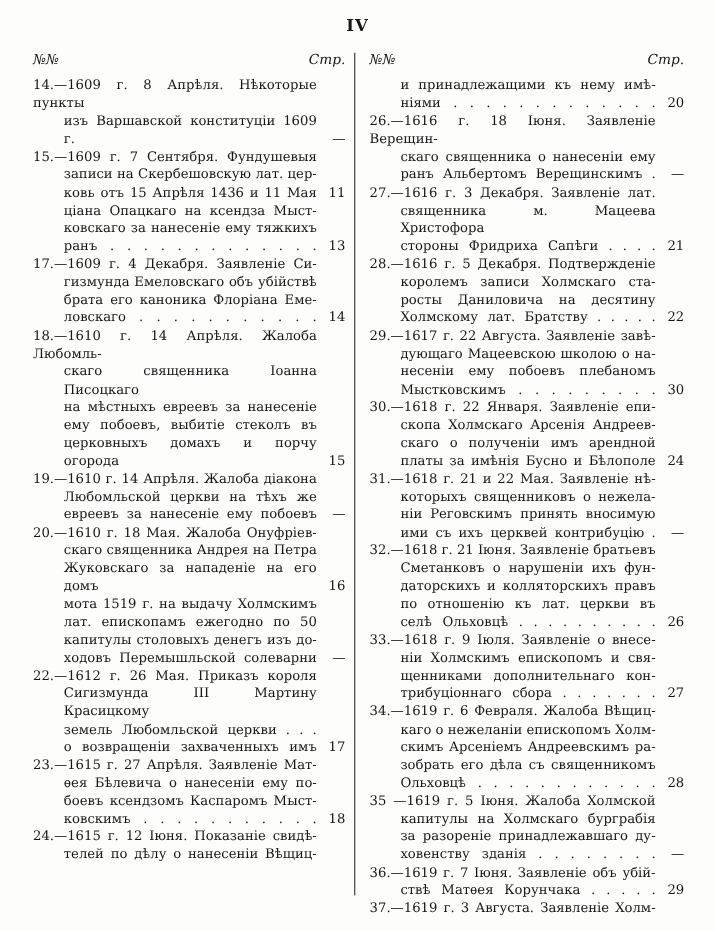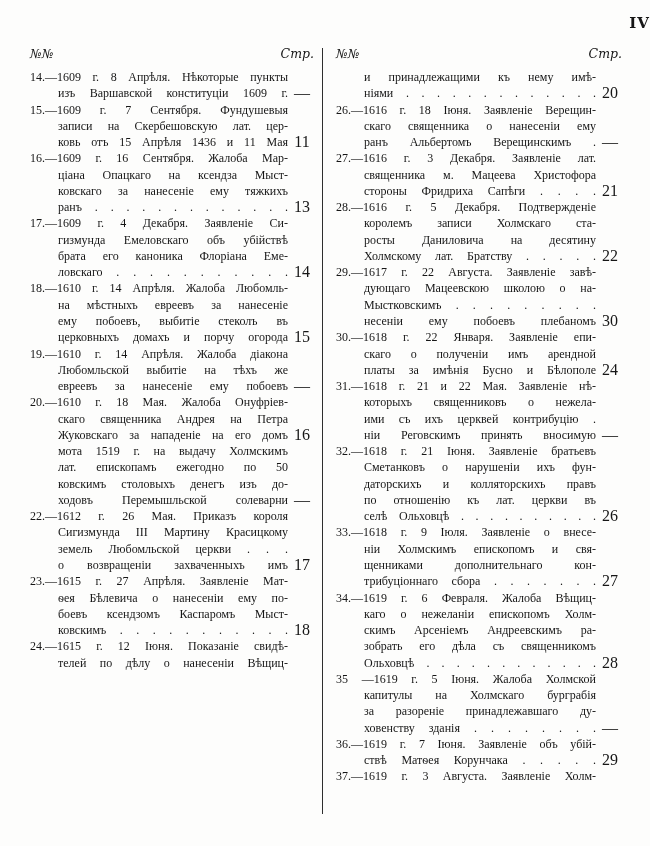--- a/index.html
+++ b/index.html
@@ -6,48 +6,48 @@
   body{
     width:650px;height:846px;
     background:#fdfdfc;
     font-family:"DejaVu Serif","Liberation Serif",serif;
     color:#161616;
     overflow:hidden;
   }
   .page{position:relative;width:650px;height:846px;background:#fdfdfc;}
   .folio{
     position:absolute;top:14px;left:0;width:650px;
-    text-align:right;font-size:15px;font-weight:bold;letter-spacing:1px;
+    text-align:center;font-size:15px;font-weight:bold;letter-spacing:1px;
   }
   .divider{
     position:absolute;left:322px;top:48px;width:1px;height:766px;
     background:#2e2e2e;
   }
   .col{position:absolute;top:46px;}
   .col-left{left:30px;width:284px;}
   .col-right{left:336px;width:286px;}
   .colhead{
     display:flex;justify-content:space-between;
     font-style:italic;font-size:12.5px;line-height:16px;
   }
   .entries{margin-top:7px;}
-  .entry{position:relative;padding-right:26px;font-family:Liberation Serif, serif;}
+  .entry{position:relative;padding-right:26px;}
   .line{
     font-size:12px;
     line-height:16.27px;
     text-align:justify;
     text-align-last:justify;
     white-space:normal;
   }
   .line.cont{padding-left:28px;}
   .num{font-weight:normal;}
   .pageno{
     position:absolute;right:0;bottom:0;
-    width:24px;text-align:center;
-    font-size:16px;line-height:16.27px;
+    width:24px;text-align:right;
+    font-size:12px;line-height:16.27px;
   }
 </style>
 </head>
 <body>
 
 <div class="page">
   <div class="folio">IV</div>
   <div class="divider"></div>
 
   <div class="col col-left">
@@ -61,56 +61,56 @@
           <div class="line cont">изъ Варшавской конституціи 1609 г.</div>
           <span class="pageno">—</span>
         </div>
         <div class="entry">
           <div class="line"><span class="num">15.—</span>1609 г. 7 Сентября. Фундушевыя</div>
           <div class="line cont">записи на Скербешовскую лат. цер-</div>
           <div class="line cont">ковь отъ 15 Апрѣля 1436 и 11 Мая</div>
           <span class="pageno">11</span>
         </div>
         <div class="entry">
-          <div class="line"><span class="num">16.—</span>1609 г. 16 Сентября. Жалоба Мар-</div>
           <div class="line cont">ціана Опацкаго на ксендза Мыст-</div>
           <div class="line cont">ковскаго за нанесеніе ему тяжкихъ</div>
           <div class="line cont">ранъ . . . . . . . . . . . . .</div>
           <span class="pageno">13</span>
         </div>
         <div class="entry">
           <div class="line"><span class="num">17.—</span>1609 г. 4 Декабря. Заявленіе Си-</div>
           <div class="line cont">гизмунда Емеловскаго объ убійствѣ</div>
           <div class="line cont">брата его каноника Флоріана Еме-</div>
           <div class="line cont">ловскаго . . . . . . . . . . .</div>
           <span class="pageno">14</span>
         </div>
         <div class="entry">
           <div class="line"><span class="num">18.—</span>1610 г. 14 Апрѣля. Жалоба Любомль-</div>
+          <div class="line cont">скаго священника Іоанна Писоцкаго</div>
           <div class="line cont">на мѣстныхъ евреевъ за нанесеніе</div>
           <div class="line cont">ему побоевъ, выбитіе стеколъ въ</div>
           <div class="line cont">церковныхъ домахъ и порчу огорода</div>
           <span class="pageno">15</span>
         </div>
         <div class="entry">
           <div class="line"><span class="num">19.—</span>1610 г. 14 Апрѣля. Жалоба діакона</div>
-          <div class="line cont">Любомльской выбитіе на тѣхъ же</div>
+          <div class="line cont">Любомльской церкви на тѣхъ же</div>
           <div class="line cont">евреевъ за нанесеніе ему побоевъ</div>
           <span class="pageno">—</span>
         </div>
         <div class="entry">
           <div class="line"><span class="num">20.—</span>1610 г. 18 Мая. Жалоба Онуфріев-</div>
           <div class="line cont">скаго священника Андрея на Петра</div>
           <div class="line cont">Жуковскаго за нападеніе на его домъ</div>
           <span class="pageno">16</span>
         </div>
         <div class="entry">
           <div class="line cont">мота 1519 г. на выдачу Холмскимъ</div>
           <div class="line cont">лат. епископамъ ежегодно по 50</div>
-          <div class="line cont">ковскимъ столовыхъ денегъ изъ до-</div>
+          <div class="line cont">капитулы столовыхъ денегъ изъ до-</div>
           <div class="line cont">ходовъ Перемышльской солеварни</div>
           <span class="pageno">—</span>
         </div>
         <div class="entry">
           <div class="line"><span class="num">22.—</span>1612 г. 26 Мая. Приказъ короля</div>
           <div class="line cont">Сигизмунда III Мартину Красицкому</div>
           <div class="line cont">земель Любомльской церкви . . .</div>
           <div class="line cont">о возвращеніи захваченныхъ имъ</div>
           <span class="pageno">17</span>
         </div>
@@ -154,35 +154,36 @@
         <div class="entry">
           <div class="line"><span class="num">28.—</span>1616 г. 5 Декабря. Подтвержденіе</div>
           <div class="line cont">королемъ записи Холмскаго ста-</div>
           <div class="line cont">росты Даниловича на десятину</div>
           <div class="line cont">Холмскому лат. Братству . . . . .</div>
           <span class="pageno">22</span>
         </div>
         <div class="entry">
           <div class="line"><span class="num">29.—</span>1617 г. 22 Августа. Заявленіе завѣ-</div>
           <div class="line cont">дующаго Мацеевскою школою о на-</div>
+          <div class="line cont">несеніи ему побоевъ плебаномъ</div>
           <div class="line cont">Мыстковскимъ . . . . . . . . .</div>
-          <div class="line cont">несеніи ему побоевъ плебаномъ</div>
           <span class="pageno">30</span>
         </div>
         <div class="entry">
           <div class="line"><span class="num">30.—</span>1618 г. 22 Января. Заявленіе епи-</div>
+          <div class="line cont">скопа Холмскаго Арсенія Андреев-</div>
           <div class="line cont">скаго о полученіи имъ арендной</div>
           <div class="line cont">платы за имѣнія Бусно и Бѣлополе</div>
           <span class="pageno">24</span>
         </div>
         <div class="entry">
           <div class="line"><span class="num">31.—</span>1618 г. 21 и 22 Мая. Заявленіе нѣ-</div>
           <div class="line cont">которыхъ священниковъ о нежела-</div>
+          <div class="line cont">ніи Реговскимъ принять вносимую</div>
           <div class="line cont">ими съ ихъ церквей контрибуцію .</div>
-          <div class="line cont">ніи Реговскимъ принять вносимую</div>
           <span class="pageno">—</span>
         </div>
         <div class="entry">
           <div class="line"><span class="num">32.—</span>1618 г. 21 Іюня. Заявленіе братьевъ</div>
           <div class="line cont">Сметанковъ о нарушеніи ихъ фун-</div>
           <div class="line cont">даторскихъ и колляторскихъ правъ</div>
           <div class="line cont">по отношенію къ лат. церкви въ</div>
           <div class="line cont">селѣ Ольховцѣ . . . . . . . . . .</div>
           <span class="pageno">26</span>
         </div>

